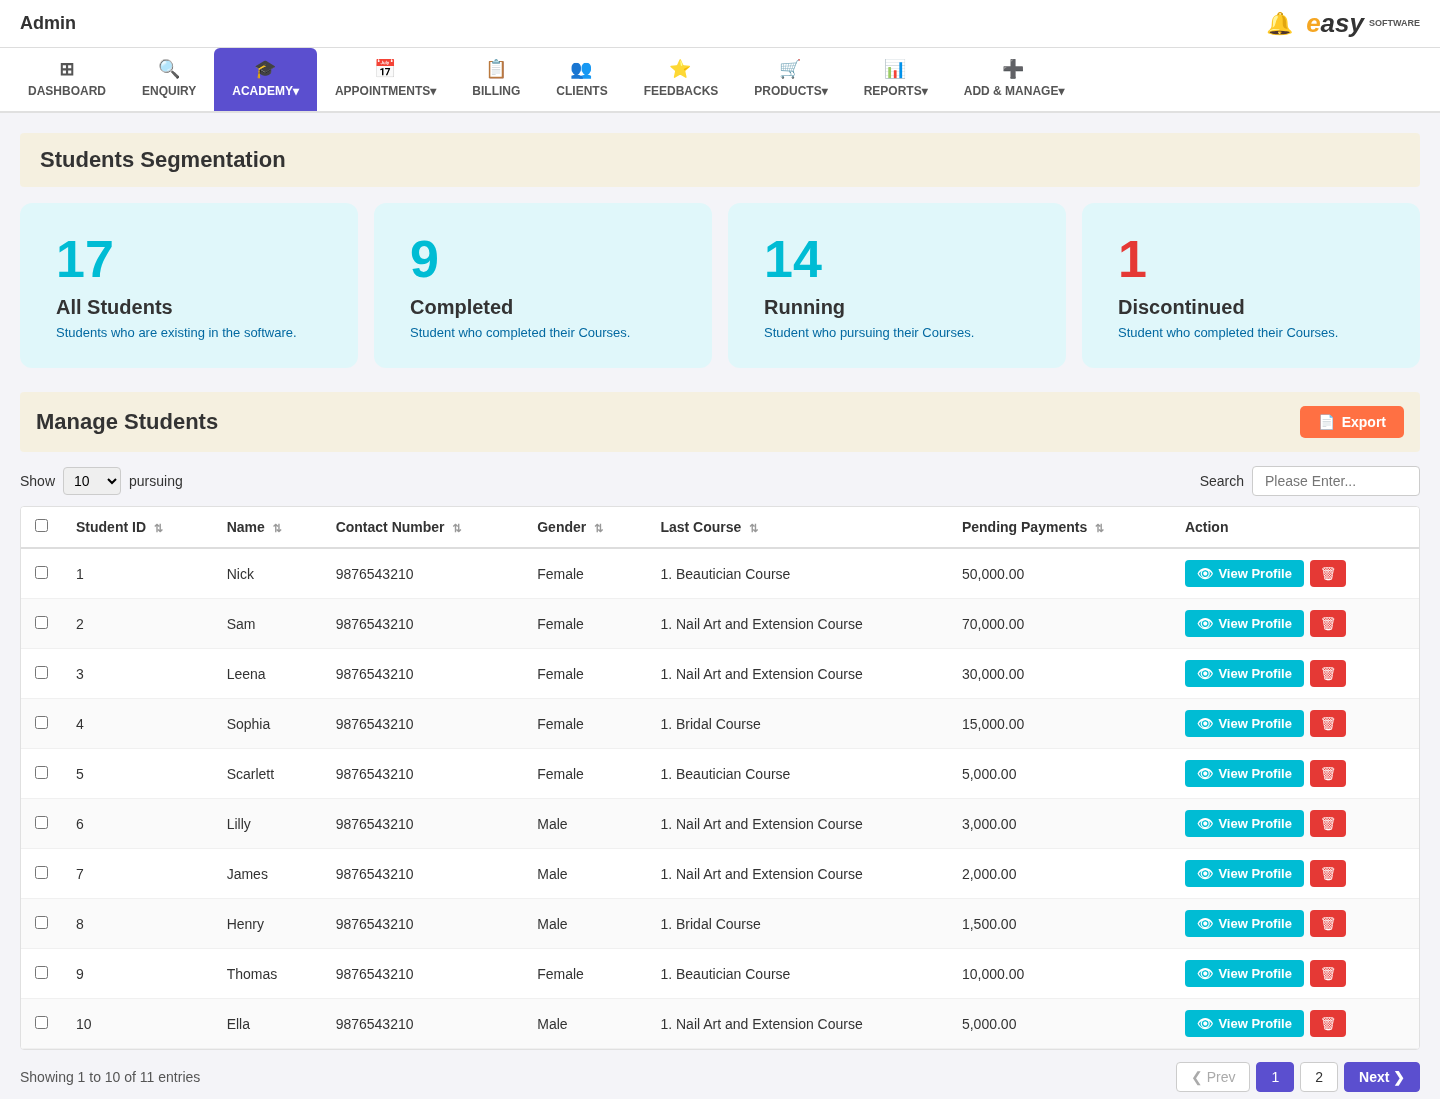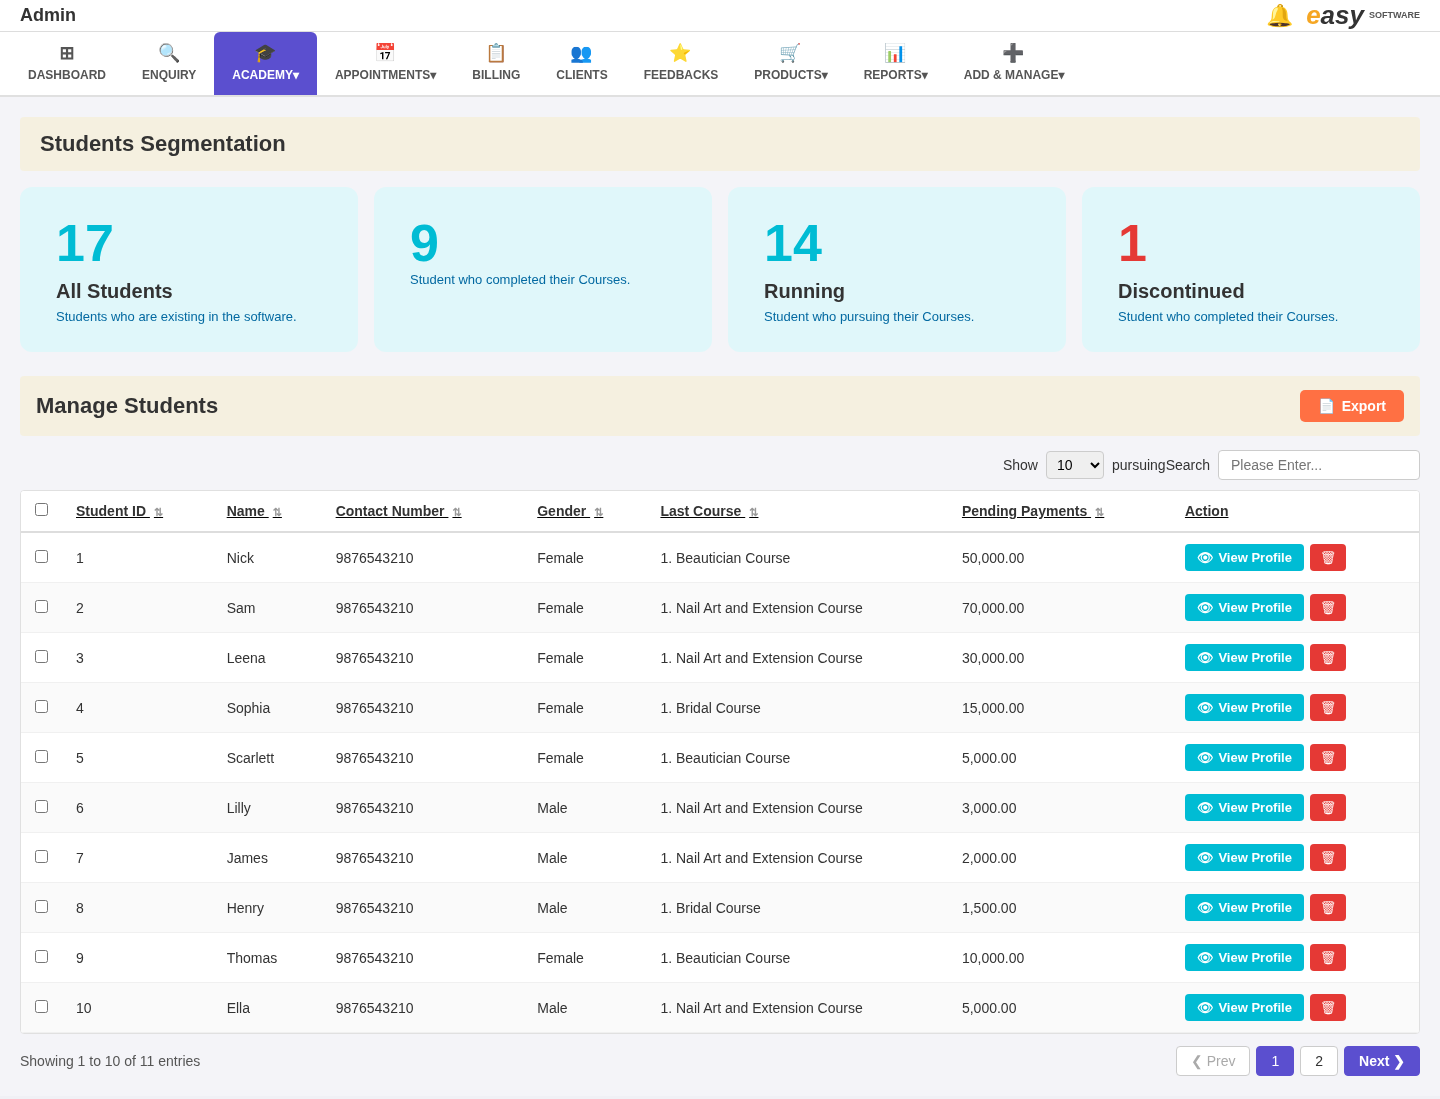--- a/index.html
+++ b/index.html
@@ -4,21 +4,21 @@
   <style>
     * { box-sizing: border-box; margin: 0; padding: 0; }
     body { font-family: Arial, sans-serif; background: #f0f0f5; min-width: 1440px; }
 
     
     .header {
       background: #fff;
       display: flex;
       align-items: center;
       justify-content: space-between;
-      padding: 0 20px;
+      padding: 8px 20px;
       border-bottom: 1px solid #ddd;
     }
     .header-title { font-size: 18px; font-weight: bold; color: #333; }
     .header-right { display: flex; align-items: center; gap: 12px; }
     .bell-icon { font-size: 22px; color: #f5a623; }
 
     
     .nav {
       background: #fff;
       display: flex;
@@ -115,56 +115,55 @@
       cursor: pointer;
       display: flex;
       align-items: center;
       gap: 6px;
     }
 
     
     .controls-row {
       display: flex;
       align-items: center;
-      justify-content: flex-end;
+      justify-content: space-between;
       margin-bottom: 10px;
     }
     .show-entries { display: flex; align-items: center; gap: 8px; font-size: 14px; color: #333; }
     .show-entries select {
       border: 1px solid #ccc;
       border-radius: 4px;
       padding: 4px 6px;
       font-size: 14px;
     }
     .search-row { display: flex; align-items: center; gap: 8px; font-size: 14px; color: #333; }
     .search-input {
       border: 1px solid #ccc;
       border-radius: 4px;
       padding: 6px 12px;
       font-size: 14px;
-      width: 202px;
+      width: 168px;
       color: #aaa;
     }
 
     
     .table-wrapper {
       background: #fff;
       border: 1px solid #e0e0e0;
       border-radius: 4px;
       overflow: hidden;
     }
     table {
       width: 100%;
       border-collapse: collapse;
       font-size: 14px;
     }
     thead tr {
       background: #fff;
       border-bottom: 2px solid #ddd;
-      text-decoration: underline;
     }
     thead th {
       padding: 12px 14px;
       text-align: left;
       font-weight: bold;
       color: #333;
       font-size: 14px;
       white-space: nowrap;
     }
     thead th .sort-icon { color: #999; margin-left: 4px; font-size: 11px; }
@@ -296,20 +295,21 @@
   <div class="stats-row">
 
     <div class="stat-card">
       <div class="stat-number">17</div>
       <div class="stat-label">All Students</div>
       <div class="stat-desc">Students who are existing in the software.</div>
     </div>
 
     <div class="stat-card">
       <div class="stat-number">9</div>
+      <div class="stat-label">Completed</div>
       <div class="stat-desc">Student who completed their Courses.</div>
     </div>
 
     <div class="stat-card">
       <div class="stat-number">14</div>
       <div class="stat-label">Running</div>
       <div class="stat-desc">Student who pursuing their Courses.</div>
     </div>
 
     <div class="stat-card">

